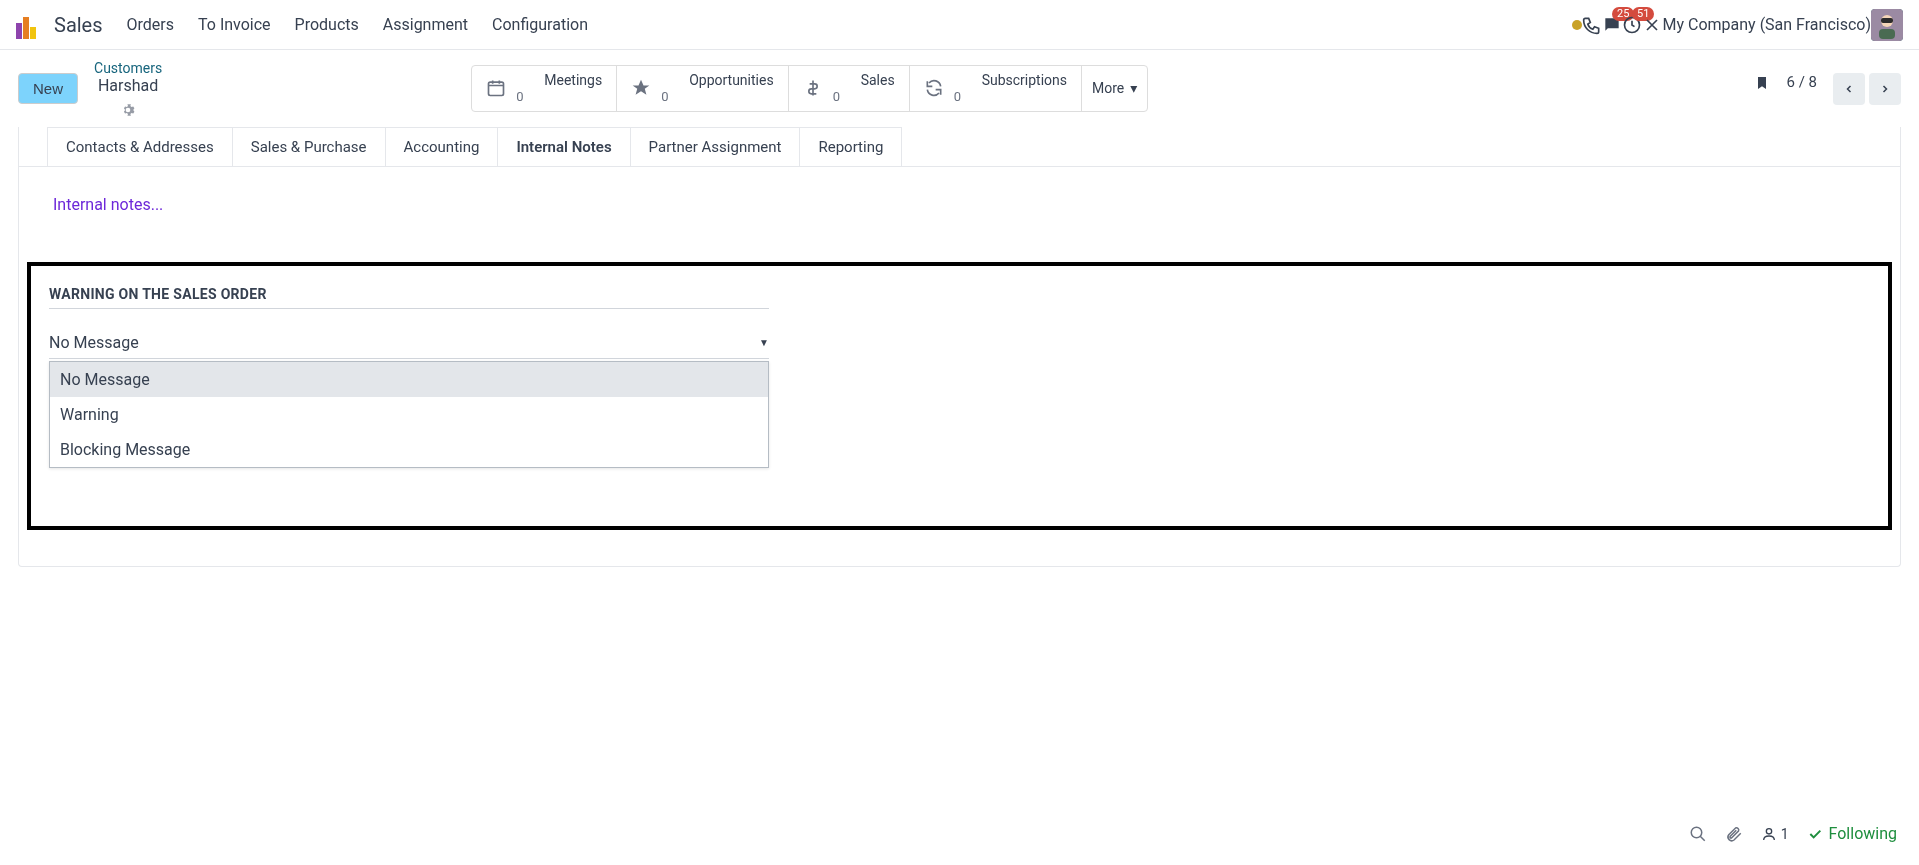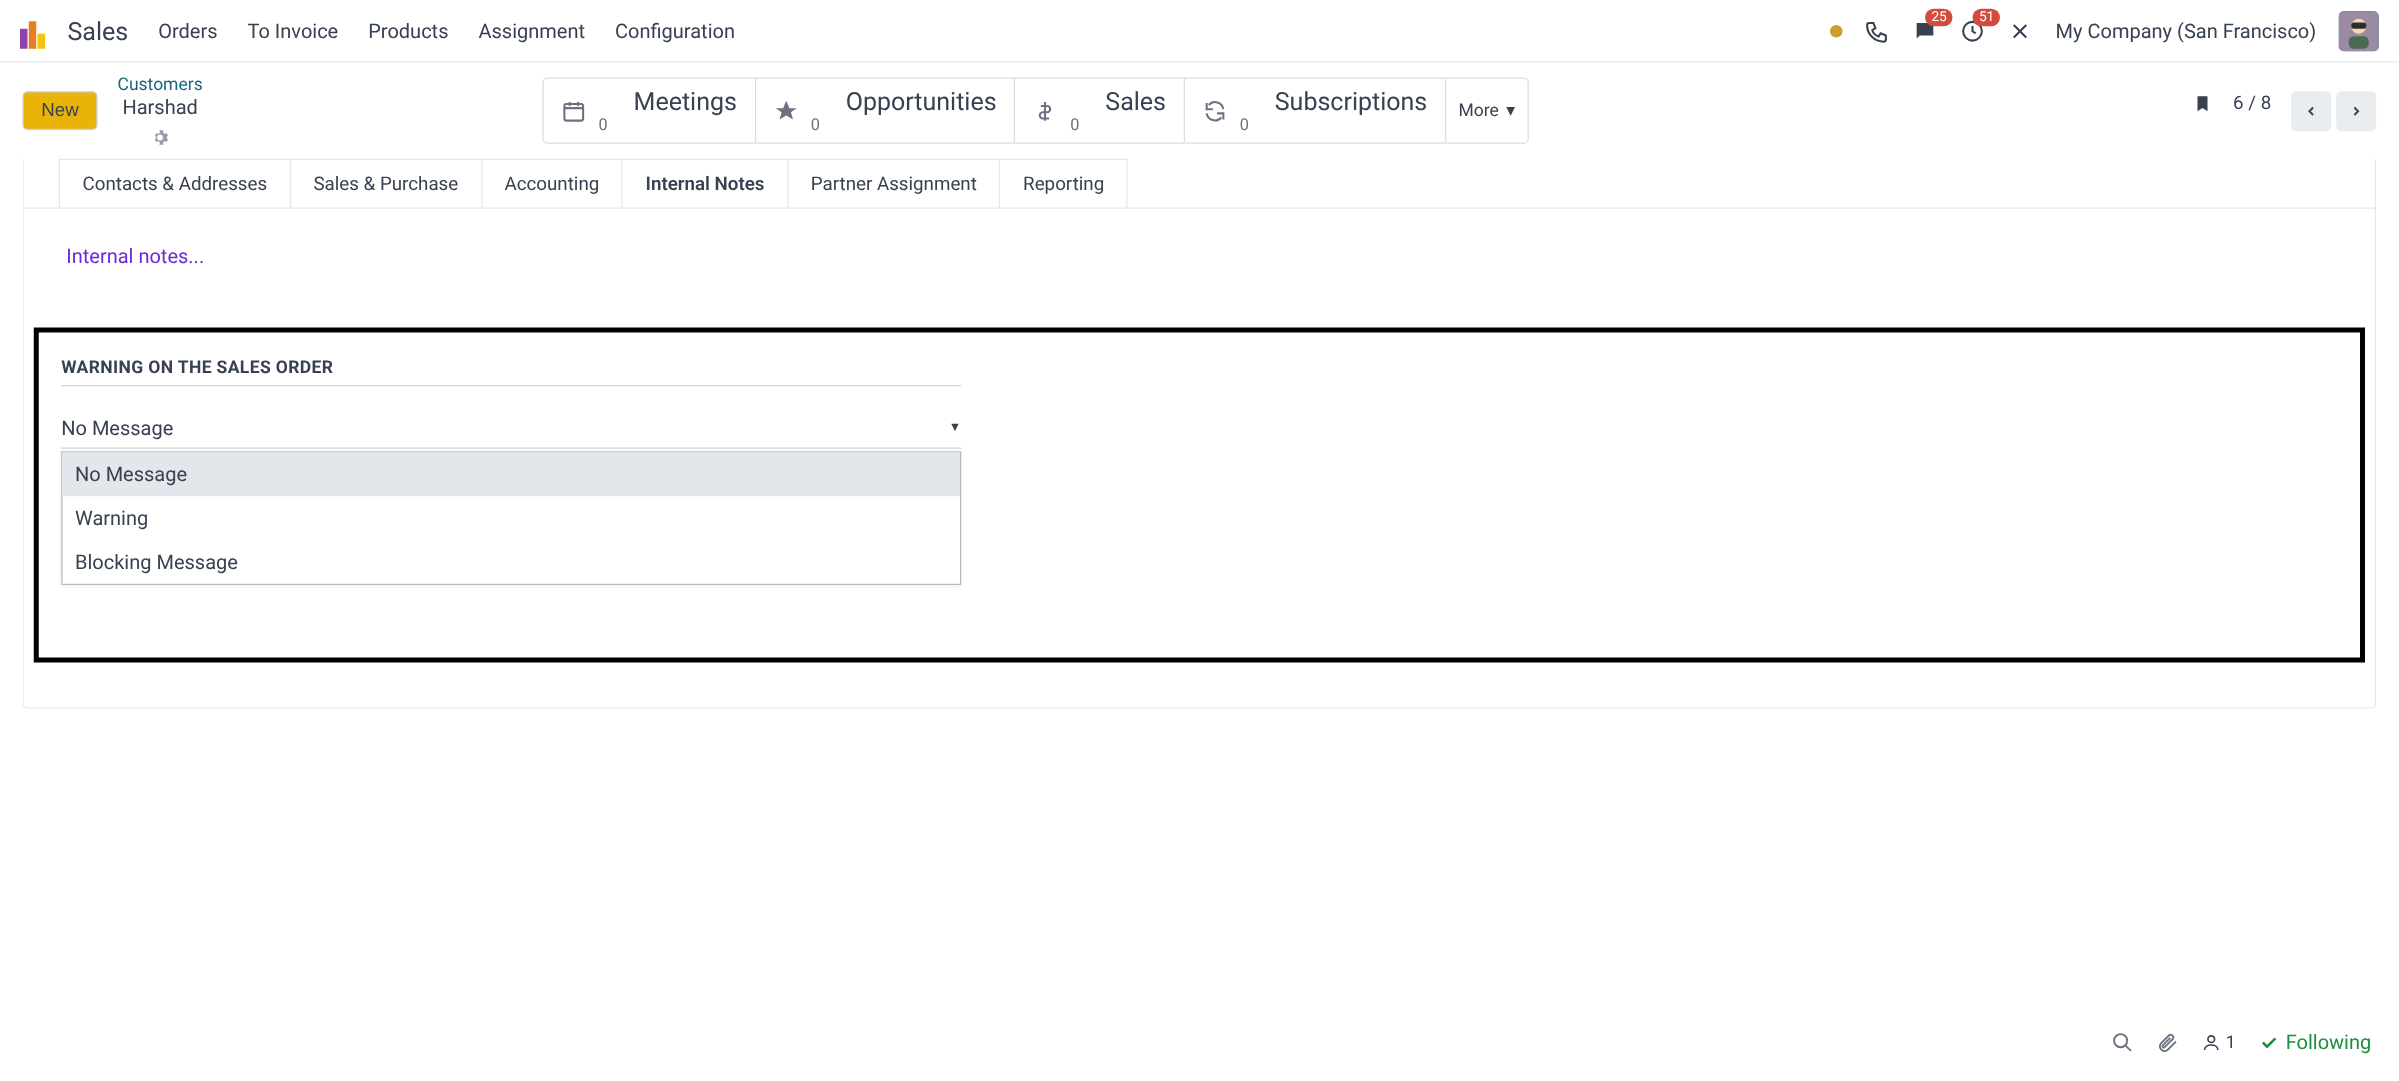--- a/index.html
+++ b/index.html
@@ -7,40 +7,40 @@
 
 
 .topbar { display: flex; align-items: center; padding: 6px 16px; border-bottom: 1px solid #e5e7eb; height: 50px; }
 .app-logo { width: 28px; height: 28px; margin-right: 10px; display: inline-flex; align-items: flex-end; gap:1px;}
 .app-logo .bar1 { width:6px; height:16px; background:#8e44ad; }
 .app-logo .bar2 { width:6px; height:22px; background:#e67e22; }
 .app-logo .bar3 { width:6px; height:12px; background:#f1c40f; }
 .app-name { font-size: 20px; color: #374151; margin-right: 24px; }
 .nav-links { display: flex; gap: 24px; }
 .nav-links a { color: #374151; text-decoration: none; font-size: 16px; }
-.topbar-right { margin-left: auto; display: flex; align-items: center; gap: 18px; }
+.topbar-right { margin-left: auto; display: flex; align-items: center; }
 .status-dot { width: 10px; height: 10px; background: #c9a227; border-radius: 50%; }
 .icon-btn { position: relative; display: inline-flex; align-items: center; cursor: pointer; color:#374151; }
 .badge { position: absolute; top: -8px; right: -12px; background: #d44b3e; color: #fff; font-size: 11px; padding: 0 5px; border-radius: 8px; line-height: 14px; }
 .company-name { font-size: 16px; color: #374151; }
 .avatar { width: 32px; height: 32px; background: #3c6e71; border-radius: 4px; display:flex; align-items:center; justify-content:center; overflow:hidden;}
 
 
 .controlbar { display: flex; align-items: center; padding: 10px 18px; gap: 12px;}
-.new-btn { border: 1px solid #ccc; background: #eab308; padding: 6px 14px; border-radius: 4px; font-size: 15px; color: #374151; cursor:pointer;}
+.new-btn { border: 1px solid #ccc; background: #7dd3fc; padding: 6px 14px; border-radius: 4px; font-size: 15px; color: #374151; cursor:pointer;}
 .breadcrumb { display: flex; flex-direction: column; margin-left: 4px;}
 .breadcrumb-top { color: #17657d; font-size: 14px; }
 .breadcrumb-current { font-size: 16px; color: #374151; display:flex; align-items:center; gap:8px;flex-direction:column;}
 .gear-mini { color:#6b7280; font-size:14px;}
 .stat-buttons { display: flex; border: 1px solid #ddd; border-radius: 4px; margin-left: auto; margin-right: auto;}
 .stat-btn { display: flex; align-items: center; gap: 8px; padding: 6px 14px; border-right: 1px solid #ddd; cursor:pointer;}
 .stat-btn:last-child { border-right: none; }
 .stat-icon { color: #6b7280; font-size: 18px; width:22px; text-align:center;}
 .stat-text { display: flex; flex-direction: column; line-height:1.2;}
-.stat-label { font-size: 20px; color: #374151; margin-left: 28px; }
+.stat-label { font-size: 14px; color: #374151; margin-left: 28px; }
 .stat-count { font-size: 13px; color: #6b7280; }
 .more-dd { display:flex; align-items:center; gap:6px; padding: 6px 10px; cursor:pointer;}
 .controlbar-right { margin-left: auto; display: flex; align-items: flex-start; gap: 16px;}
 .bookmark-ico { color:#374151; font-size:18px;}
 .pager { font-size: 15px; color: #374151; }
 .pager-btns { display:flex; gap:4px;}
 .pager-btn { width:32px; height:32px; border:none; background:#e9edf0; border-radius:4px; cursor:pointer; display:flex;align-items:center;justify-content:center; color:#374151;}
 
 
 .main-wrap { padding: 0 18px; }

